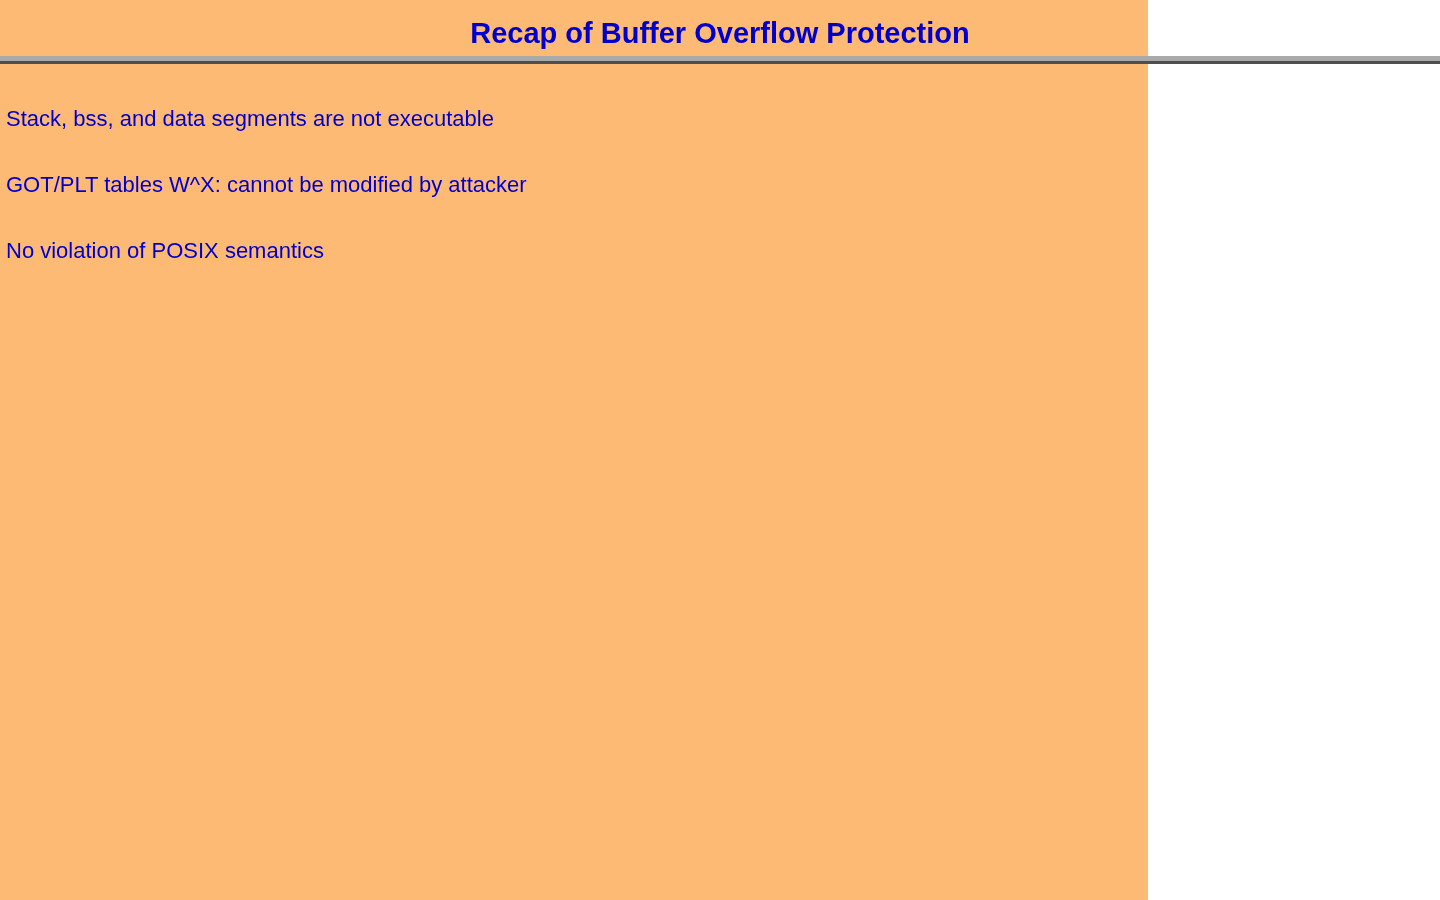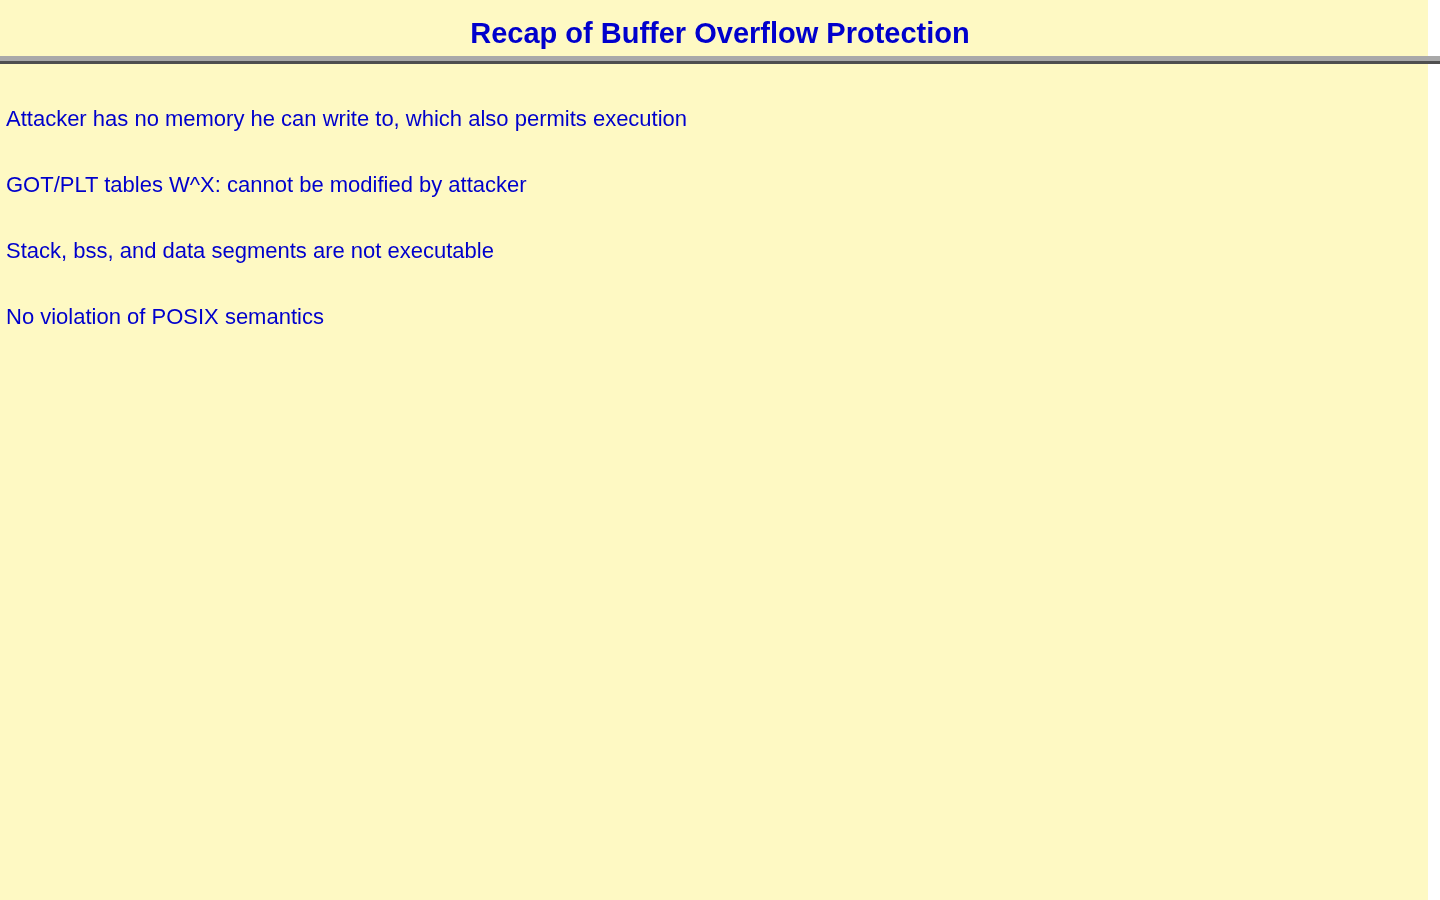--- a/index.html
+++ b/index.html
@@ -11,23 +11,23 @@
   body {
     width: 1440px;
     height: 900px;
     overflow: hidden;
     font-family: "Liberation Sans", sans-serif;
     -webkit-font-smoothing: none;
   }
 
   .slide {
     position: relative;
-    width: 1428px;
+    width: 1148px;
     height: 900px;
-    background: #fef9c3;
+    background: #fdba74;
   }
 
   .slide-title {
     position: absolute;
     top: 16px;
     left: 0;
     width: 1440px;
     text-align: center;
     font-family: "Liberation Sans", sans-serif;
     font-size: 29px;
@@ -79,19 +79,18 @@
 </head>
 <body>
 
 <div class="slide">
 
   <div class="slide-title">Recap of Buffer Overflow Protection</div>
 
   <div class="title-rule"></div>
 
   <div class="content">
-    <p class="content-line">Attacker has no memory he can write to, which also permits execution</p>
+    <p class="content-line">Stack, bss, and data segments are not executable</p>
     <p class="content-line">GOT/PLT tables W^X: cannot be modified by attacker</p>
-    <p class="content-line">Stack, bss, and data segments are not executable</p>
     <p class="content-line">No violation of POSIX semantics</p>
   </div>
 
 </div>
 
 </body></html>

